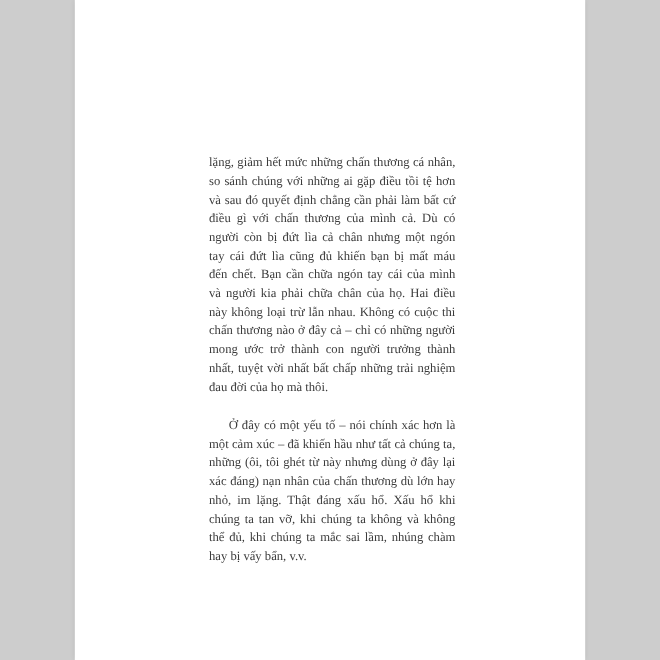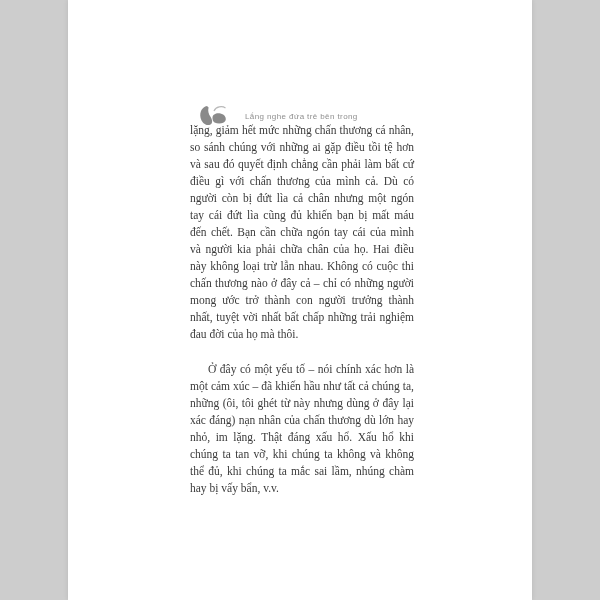--- a/index.html
+++ b/index.html
@@ -36,21 +36,21 @@
   .logo-wrap svg { display: block; }
   .running-head {
     font-family: "Liberation Sans", sans-serif;
     font-size: 8px;
     letter-spacing: 0.4px;
     color: #8f8f8f;
     white-space: nowrap;
   }
   .body-text {
     position: absolute;
-    top: 122px;
+    top: 140px;
     left: 122px;
     width: 224px;
     font-size: 11.5px;
     line-height: 17px;
     color: #3b3b3b;
     text-align: justify;
     text-justify: inter-word;
   }
   .para { margin: 0; }
   .para.indented {
@@ -67,30 +67,20 @@
     color: #5a5a5a;
     letter-spacing: 0.5px;
   }
 </style>
 </head>
 <body>
 
 <div class="scene">
   <div class="book-page">
 
-    <div class="page-header">
-      <span class="logo-wrap">
-        <svg width="32" height="26" viewBox="0 0 32 26" aria-hidden="true">
-          <path fill="#8a8a8a" d="M9,3 C4,4 1.5,9 2.5,14.5 C3.5,20 8.5,23.5 12.5,21.5 C14.8,20.3 14.6,17 12.5,13.8 C10.6,10.9 9.6,7.6 10.6,4.4 Z"></path>
-          <path fill="#8a8a8a" d="M14.5,14.5 C14.5,11.5 18.5,9.5 22.5,10.5 C26.5,11.5 28.5,14.5 27.5,17.5 C26.5,20.5 20.5,21.5 16.5,19.5 C14.8,18.6 14.5,16.5 14.5,14.5 Z"></path>
-          <path fill="none" stroke="#b8b8b8" stroke-width="1.2" d="M16,8 C18,3.5 24,2.5 27.5,5"></path>
-        </svg>
-      </span>
-      <span class="running-head">Lắng nghe đứa trẻ bên trong</span>
-    </div>
 
     <div class="body-text">
       <p class="para">lặng, giảm hết mức những chấn thương cá nhân, so sánh chúng với những ai gặp điều tồi tệ hơn và sau đó quyết định chẳng cần phải làm bất cứ điều gì với chấn thương của mình cả. Dù có người còn bị đứt lìa cả chân nhưng một ngón tay cái đứt lìa cũng đủ khiến bạn bị mất máu đến chết. Bạn cần chữa ngón tay cái của mình và người kia phải chữa chân của họ. Hai điều này không loại trừ lẫn nhau. Không có cuộc thi chấn thương nào ở đây cả – chỉ có những người mong ước trở thành con người trưởng thành nhất, tuyệt vời nhất bất chấp những trải nghiệm đau đời của họ mà thôi.</p>
       <p class="para indented">Ở đây có một yếu tố – nói chính xác hơn là một cảm xúc – đã khiến hầu như tất cả chúng ta, những (ôi, tôi ghét từ này nhưng dùng ở đây lại xác đáng) nạn nhân của chấn thương dù lớn hay nhỏ, im lặng. Thật đáng xấu hổ. Xấu hổ khi chúng ta tan vỡ, khi chúng ta không và không thể đủ, khi chúng ta mắc sai lầm, nhúng chàm hay bị vấy bẩn, v.v.</p>
     </div>
 
 
   </div>
 </div>
 

